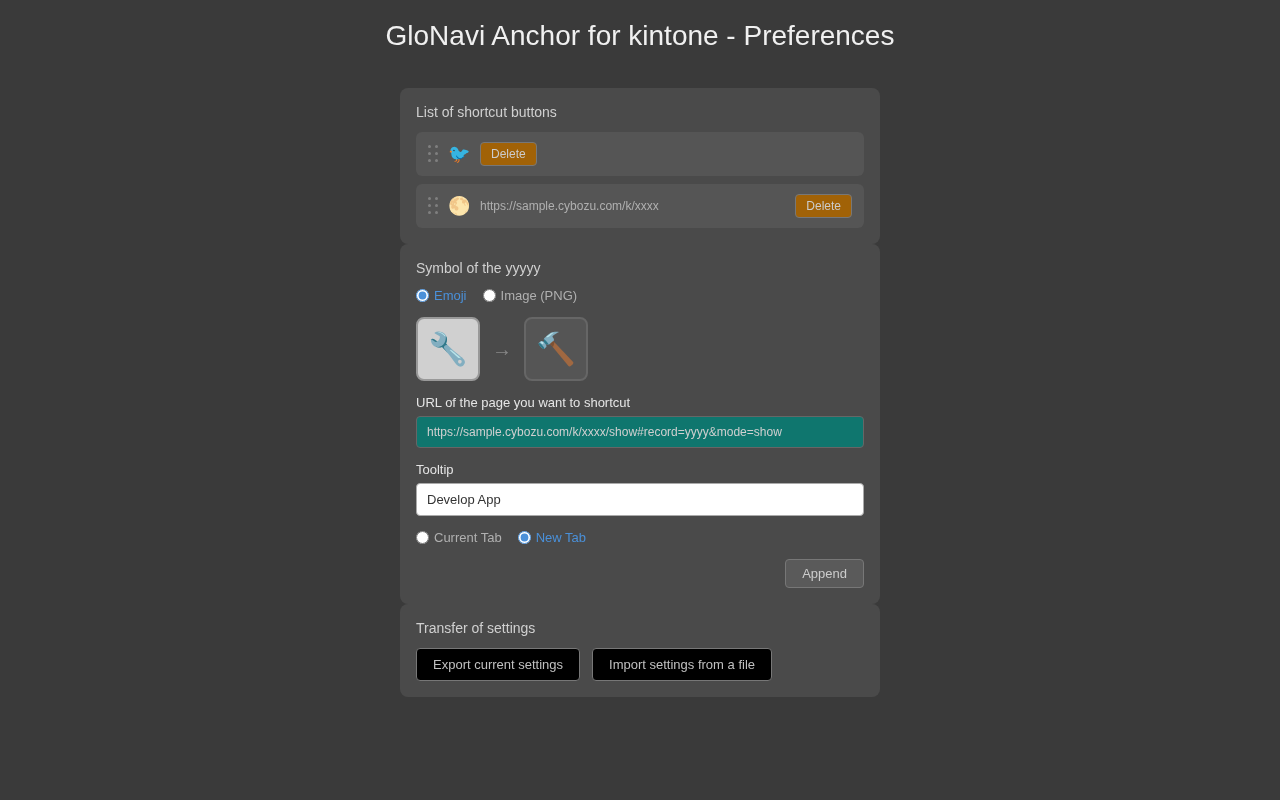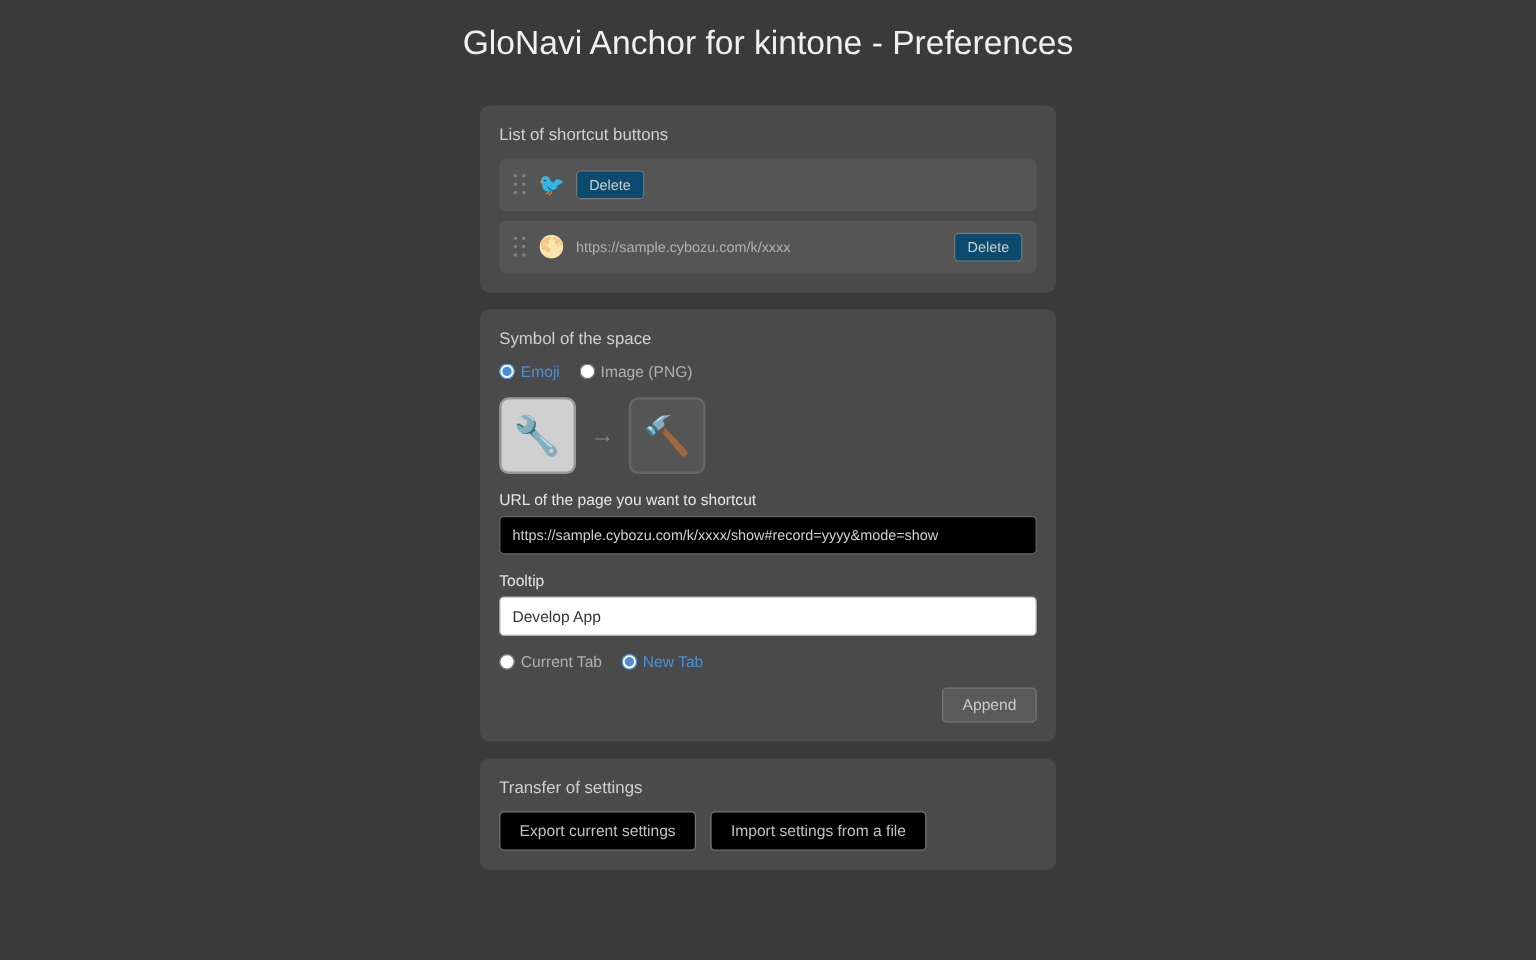--- a/index.html
+++ b/index.html
@@ -27,21 +27,20 @@
       color: #f0f0f0;
       margin-bottom: 36px;
       text-align: center;
     }
 
     .card {
       background-color: #4a4a4a;
       border-radius: 8px;
       padding: 16px;
       width: 480px;
-      margin-bottom: 14px;
     }
 
     .card-title {
       font-size: 14px;
       color: #d0d0d0;
       margin-bottom: 12px;
       font-weight: 400;
     }
 
     
@@ -66,21 +65,21 @@
     }
 
     .shortcut-url {
       flex: 1;
       font-size: 12px;
       color: #b0b0b0;
       word-break: break-all;
     }
 
     .delete-btn {
-      background-color: #0c4a6e;
+      background-color: #a16207;
       border: 1px solid #777;
       color: #ccc;
       padding: 4px 10px;
       border-radius: 4px;
       font-size: 12px;
       cursor: pointer;
       white-space: nowrap;
     }
 
     
@@ -150,21 +149,21 @@
 
     
     .field-label {
       font-size: 13px;
       color: #e5e5e5;
       margin-bottom: 6px;
     }
 
     .text-input {
       width: 100%;
-      background-color: #000000;
+      background-color: #0f766e;
       border: 1px solid #666;
       border-radius: 4px;
       color: #d0d0d0;
       padding: 8px 10px;
       font-size: 12px;
       outline: none;
       margin-bottom: 14px;
     }
 
     .tooltip-input {
@@ -266,21 +265,21 @@
     </div>
     <span class="emoji-icon">🌕</span>
     <span class="shortcut-url">https://sample.cybozu.com/k/xxxx</span>
     <button class="delete-btn">Delete</button>
   </div>
 </div>
 
 <div class="card">
 
   
-  <div class="card-title">Symbol of the space</div>
+  <div class="card-title">Symbol of the yyyyy</div>
 
   <div class="radio-group">
     <label class="radio-label">
       <input type="radio" name="symbol" checked="" style="">
       <span class="radio-text-selected">Emoji</span>
     </label>
     <label class="radio-label">
       <input type="radio" name="symbol" style="">
       <span class="radio-text-unselected">Image (PNG)</span>
     </label>

